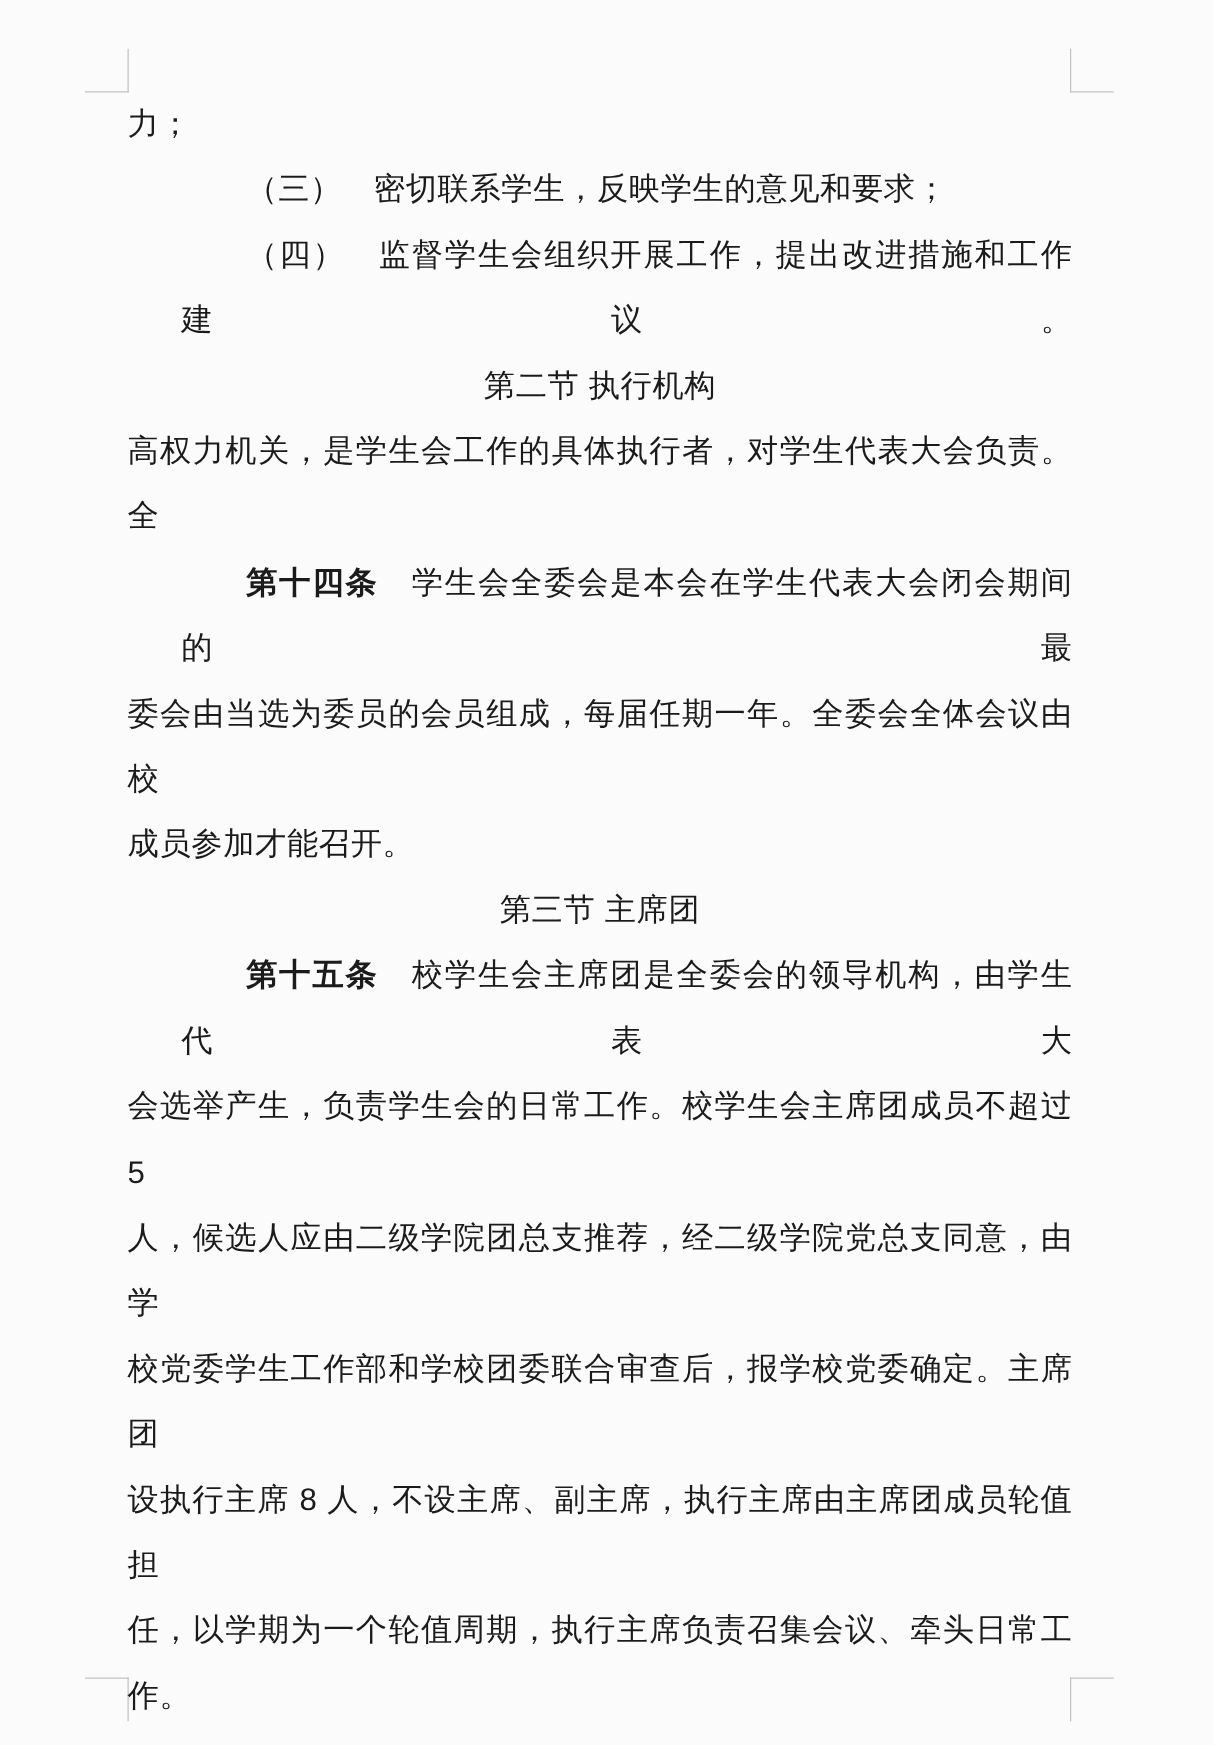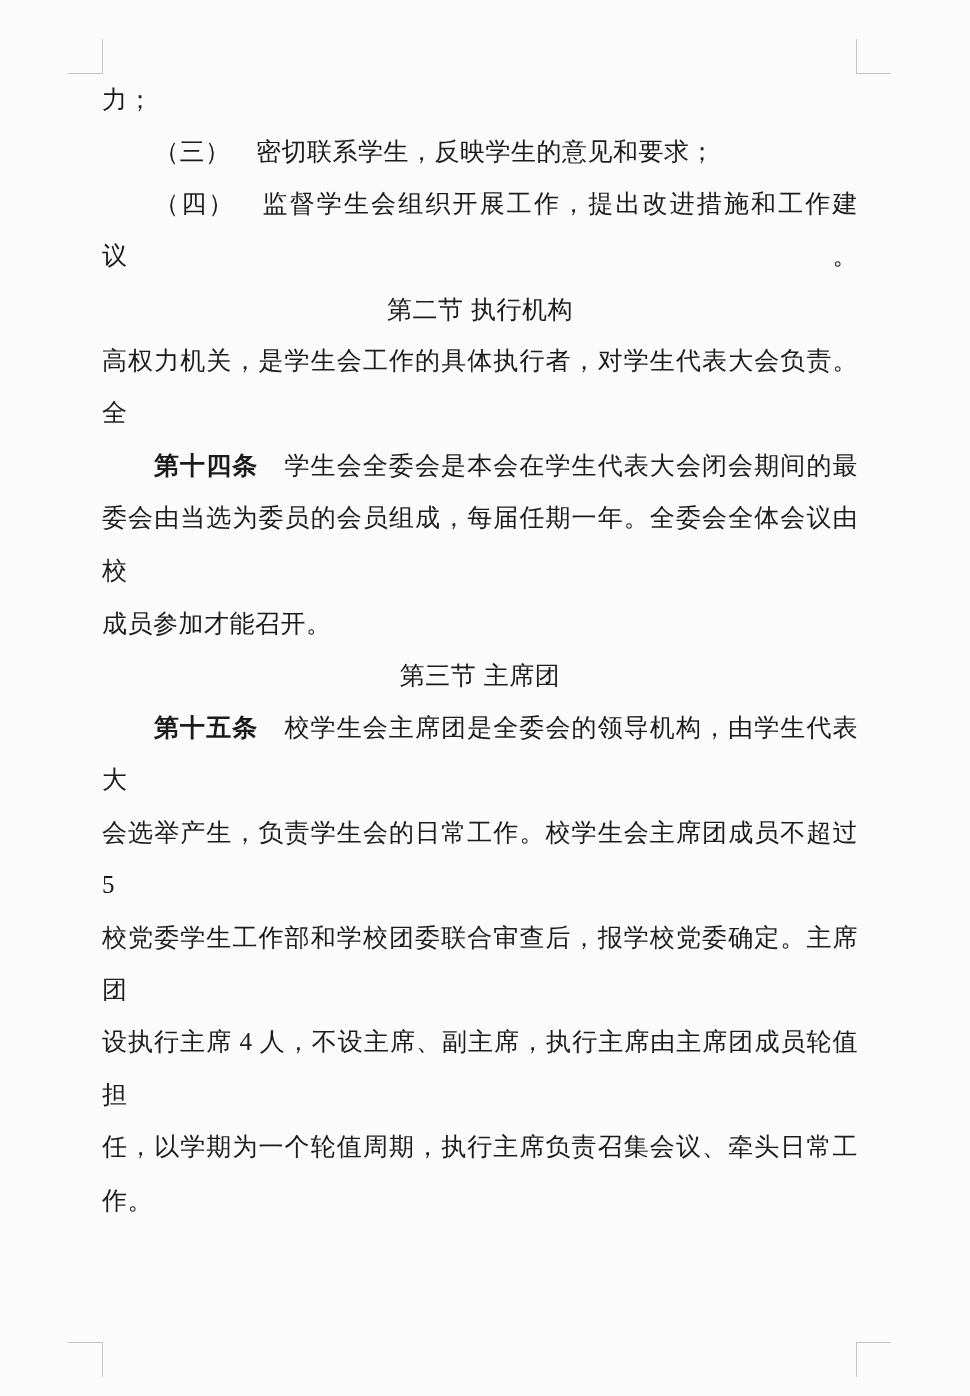--- a/index.html
+++ b/index.html
@@ -27,24 +27,24 @@
   }
   .line {
     white-space: pre-wrap;
     text-align: left;
     min-height: 52.4px;
   }
   .line.justify {
     text-align: justify;
     text-align-last: justify;
     text-justify: inter-character;
-    font-family: Liberation Serif, serif;
   }
   .line.indent {
     text-indent: 52px;
+    margin-left: 43px;
   }
   .line.heading {
     text-align: center;
     text-align-last: center;
   }
   .bold-lead {
     font-weight: bold;
   }
   
   .mark {
@@ -72,18 +72,19 @@
       <div class="line indent">（三）　密切联系学生，反映学生的意见和要求；</div>
       <div class="line indent justify">（四）　监督学生会组织开展工作，提出改进措施和工作建议。</div>
       <div class="line heading">第二节 执行机构</div>
       <div class="line justify">高权力机关，是学生会工作的具体执行者，对学生代表大会负责。全</div>
       <div class="line indent justify"><span class="bold-lead">第十四条</span><span>　学生会全委会是本会在学生代表大会闭会期间的最</span></div>
       <div class="line justify">委会由当选为委员的会员组成，每届任期一年。全委会全体会议由校</div>
       <div class="line">成员参加才能召开。</div>
       <div class="line heading">第三节 主席团</div>
       <div class="line indent justify"><span class="bold-lead">第十五条</span><span>　校学生会主席团是全委会的领导机构，由学生代表大</span></div>
       <div class="line justify">会选举产生，负责学生会的日常工作。校学生会主席团成员不超过 5</div>
+      <div class="line justify">人，候选人应由二级学院团总支推荐，经二级学院党总支同意，由学</div>
       <div class="line justify">校党委学生工作部和学校团委联合审查后，报学校党委确定。主席团</div>
-      <div class="line justify">设执行主席 4 人，不设主席、副主席，执行主席由主席团成员轮值担</div>
+      <div class="line justify">设执行主席 8 人，不设主席、副主席，执行主席由主席团成员轮值担</div>
       <div class="line justify">任，以学期为一个轮值周期，执行主席负责召集会议、牵头日常工</div>
       <div class="line">作。</div>
     </div>
 </div>
 
 </body></html>

